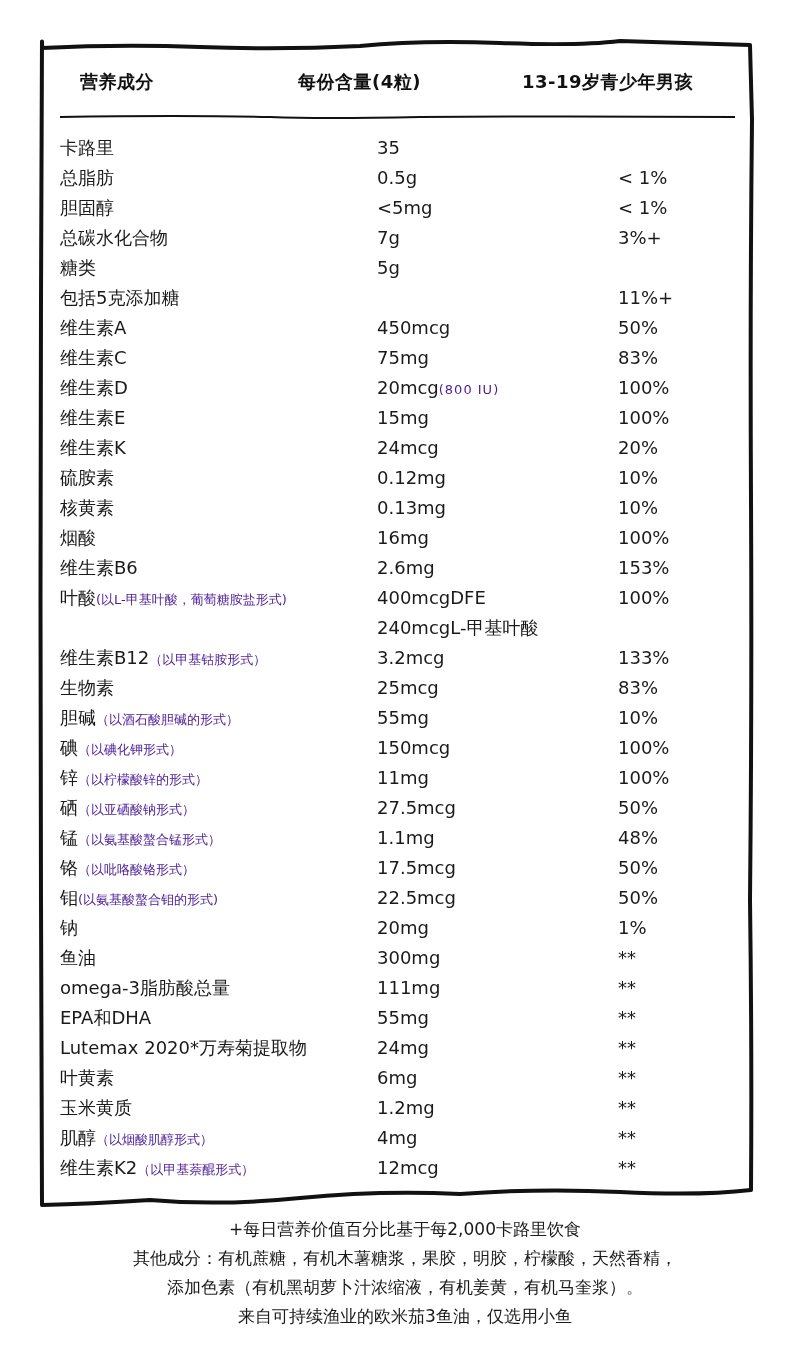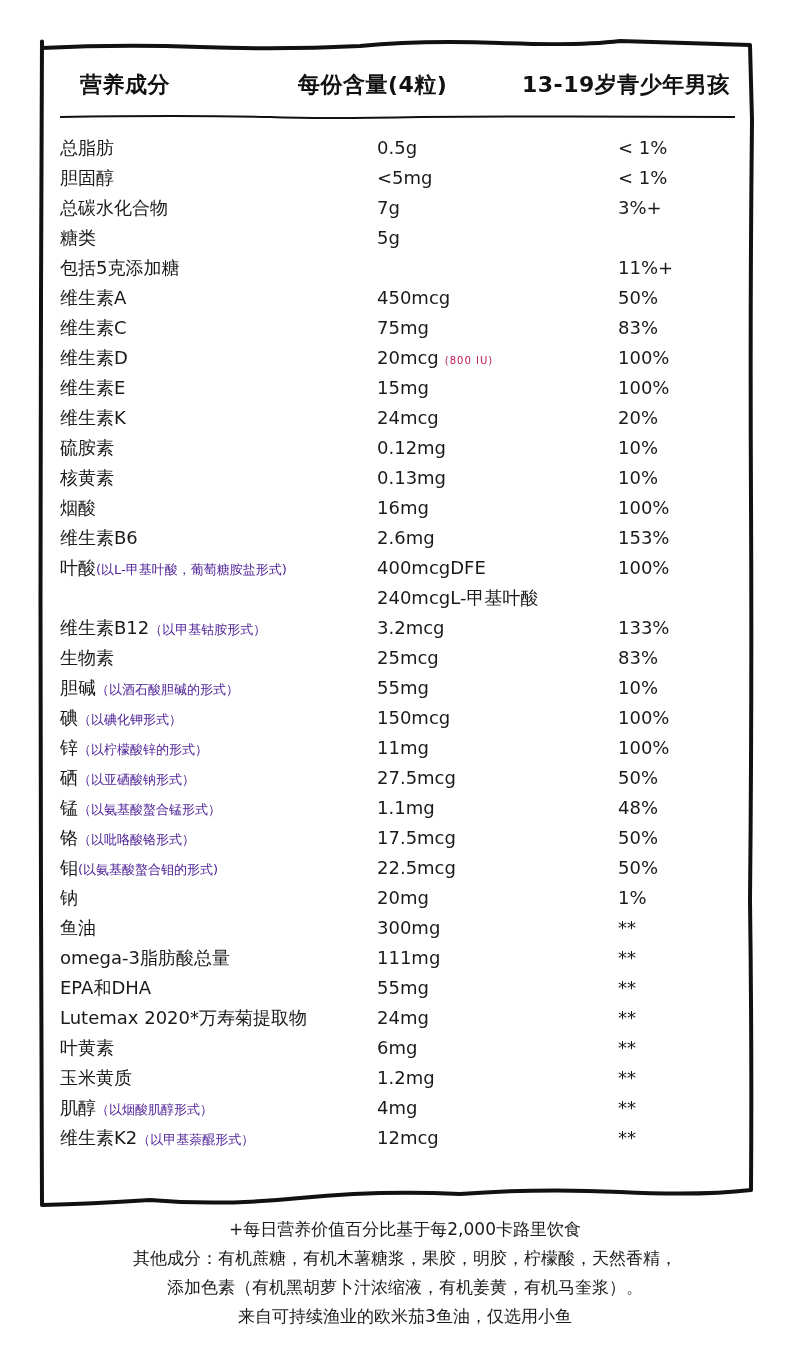--- a/index.html
+++ b/index.html
@@ -1,29 +1,29 @@
 <!DOCTYPE html>
 <html><head>
 <meta charset="utf-8">
 <style>
   html, body { margin: 0; padding: 0; background: #ffffff; }
   body { width: 788px; height: 1358px; position: relative; overflow: hidden;
          font-family: "DejaVu Sans", "Liberation Sans", sans-serif; color: #1a1a1a; }
   .frame { position: absolute; left: 0; top: 0; width: 788px; height: 1358px; pointer-events: none; }
   .header { position: absolute; top: 70px; left: 0; width: 788px; height: 40px; }
-  .h-col { position: absolute; top: 0; font-size: 22px; font-weight: bold; color: #111; white-space: nowrap; letter-spacing: 0.5px; }
+  .h-col { position: absolute; top: 0; font-size: 18px; font-weight: bold; color: #111; white-space: nowrap; letter-spacing: 0.5px; }
   .h1 { left: 80px; }
   .h2 { left: 298px; }
   .h3 { left: 522px; }
   .rows { position: absolute; top: 133px; left: 0; width: 788px; }
   .row { position: relative; height: 30px; line-height: 30px; font-size: 18px; white-space: nowrap; }
   .c-name { position: absolute; left: 60px; }
   .c-name .note { font-size: 13px; color: #4c1d95; }
   .c-amt { position: absolute; left: 377px; }
-  .c-amt .note { font-size: 10px; color: #be185d; margin-left: 6px; letter-spacing: 1px; }
+  .c-amt .note { font-size: 13px; color: #4c1d95; letter-spacing: 1px; }
   .c-dv { position: absolute; left: 618px; }
   .footer { position: absolute; top: 1215px; left: 55px; width: 700px; text-align: center; }
   .footer .line { font-size: 17px; line-height: 29px; color: #1a1a1a; white-space: nowrap; }
 </style>
 </head>
 <body>
 
 <svg class="frame" viewBox="0 0 788 1358" xmlns="http://www.w3.org/2000/svg">
   <path d="M42,48 Q120,44 200,47 T360,46 Q420,40 500,43 T620,41 Q690,43 750,45
            L752,120 Q750,300 751,500 T750,900 Q752,1050 751,1190
@@ -33,20 +33,25 @@
 </svg>
 
 <div class="header">
   <span class="h-col h1">营养成分</span>
   <span class="h-col h2">每份含量(4粒)</span>
   <span class="h-col h3">13-19岁青少年男孩</span>
 </div>
 
 <div class="rows" id="rows">
     <div class="row">
+      <span class="c-name"><span>卡路里</span><span class="note"></span></span>
+      <span class="c-amt"><span>35</span><span class="note"></span></span>
+      <span class="c-dv"></span>
+    </div>
+    <div class="row">
       <span class="c-name"><span>总脂肪</span><span class="note"></span></span>
       <span class="c-amt"><span>0.5g</span><span class="note"></span></span>
       <span class="c-dv">&lt; 1%</span>
     </div>
     <div class="row">
       <span class="c-name"><span>胆固醇</span><span class="note"></span></span>
       <span class="c-amt"><span>&lt;5mg</span><span class="note"></span></span>
       <span class="c-dv">&lt; 1%</span>
     </div>
     <div class="row">

